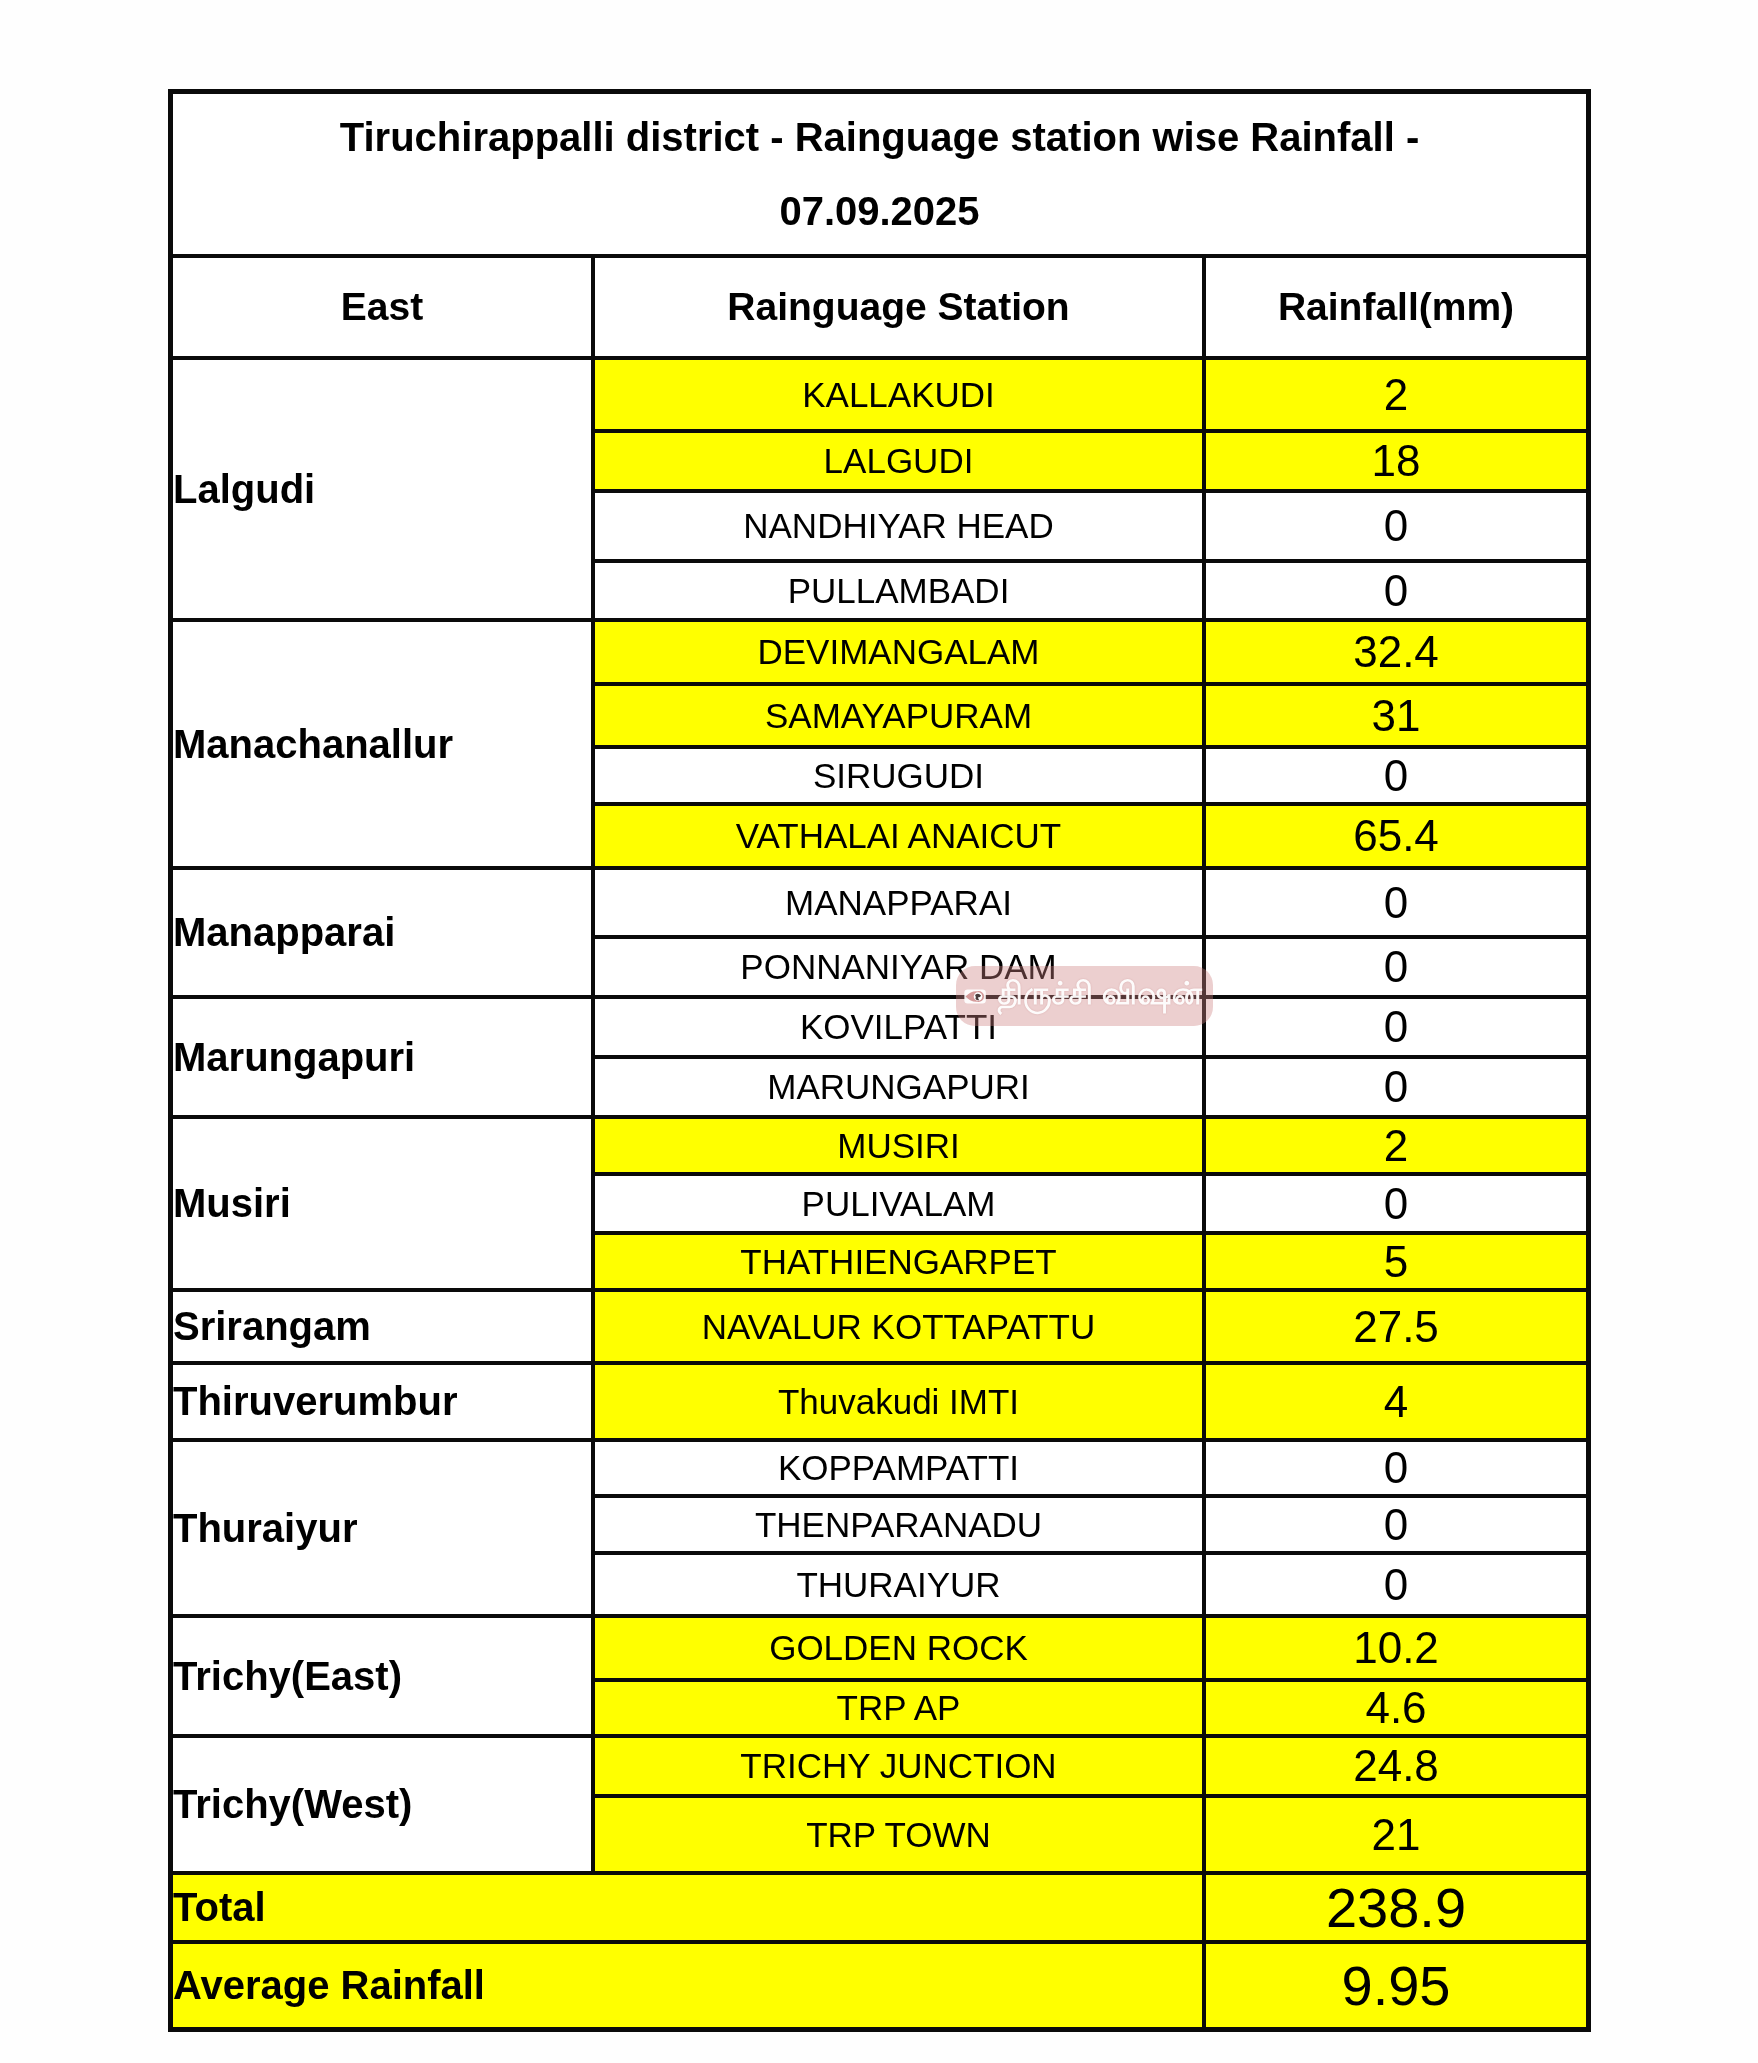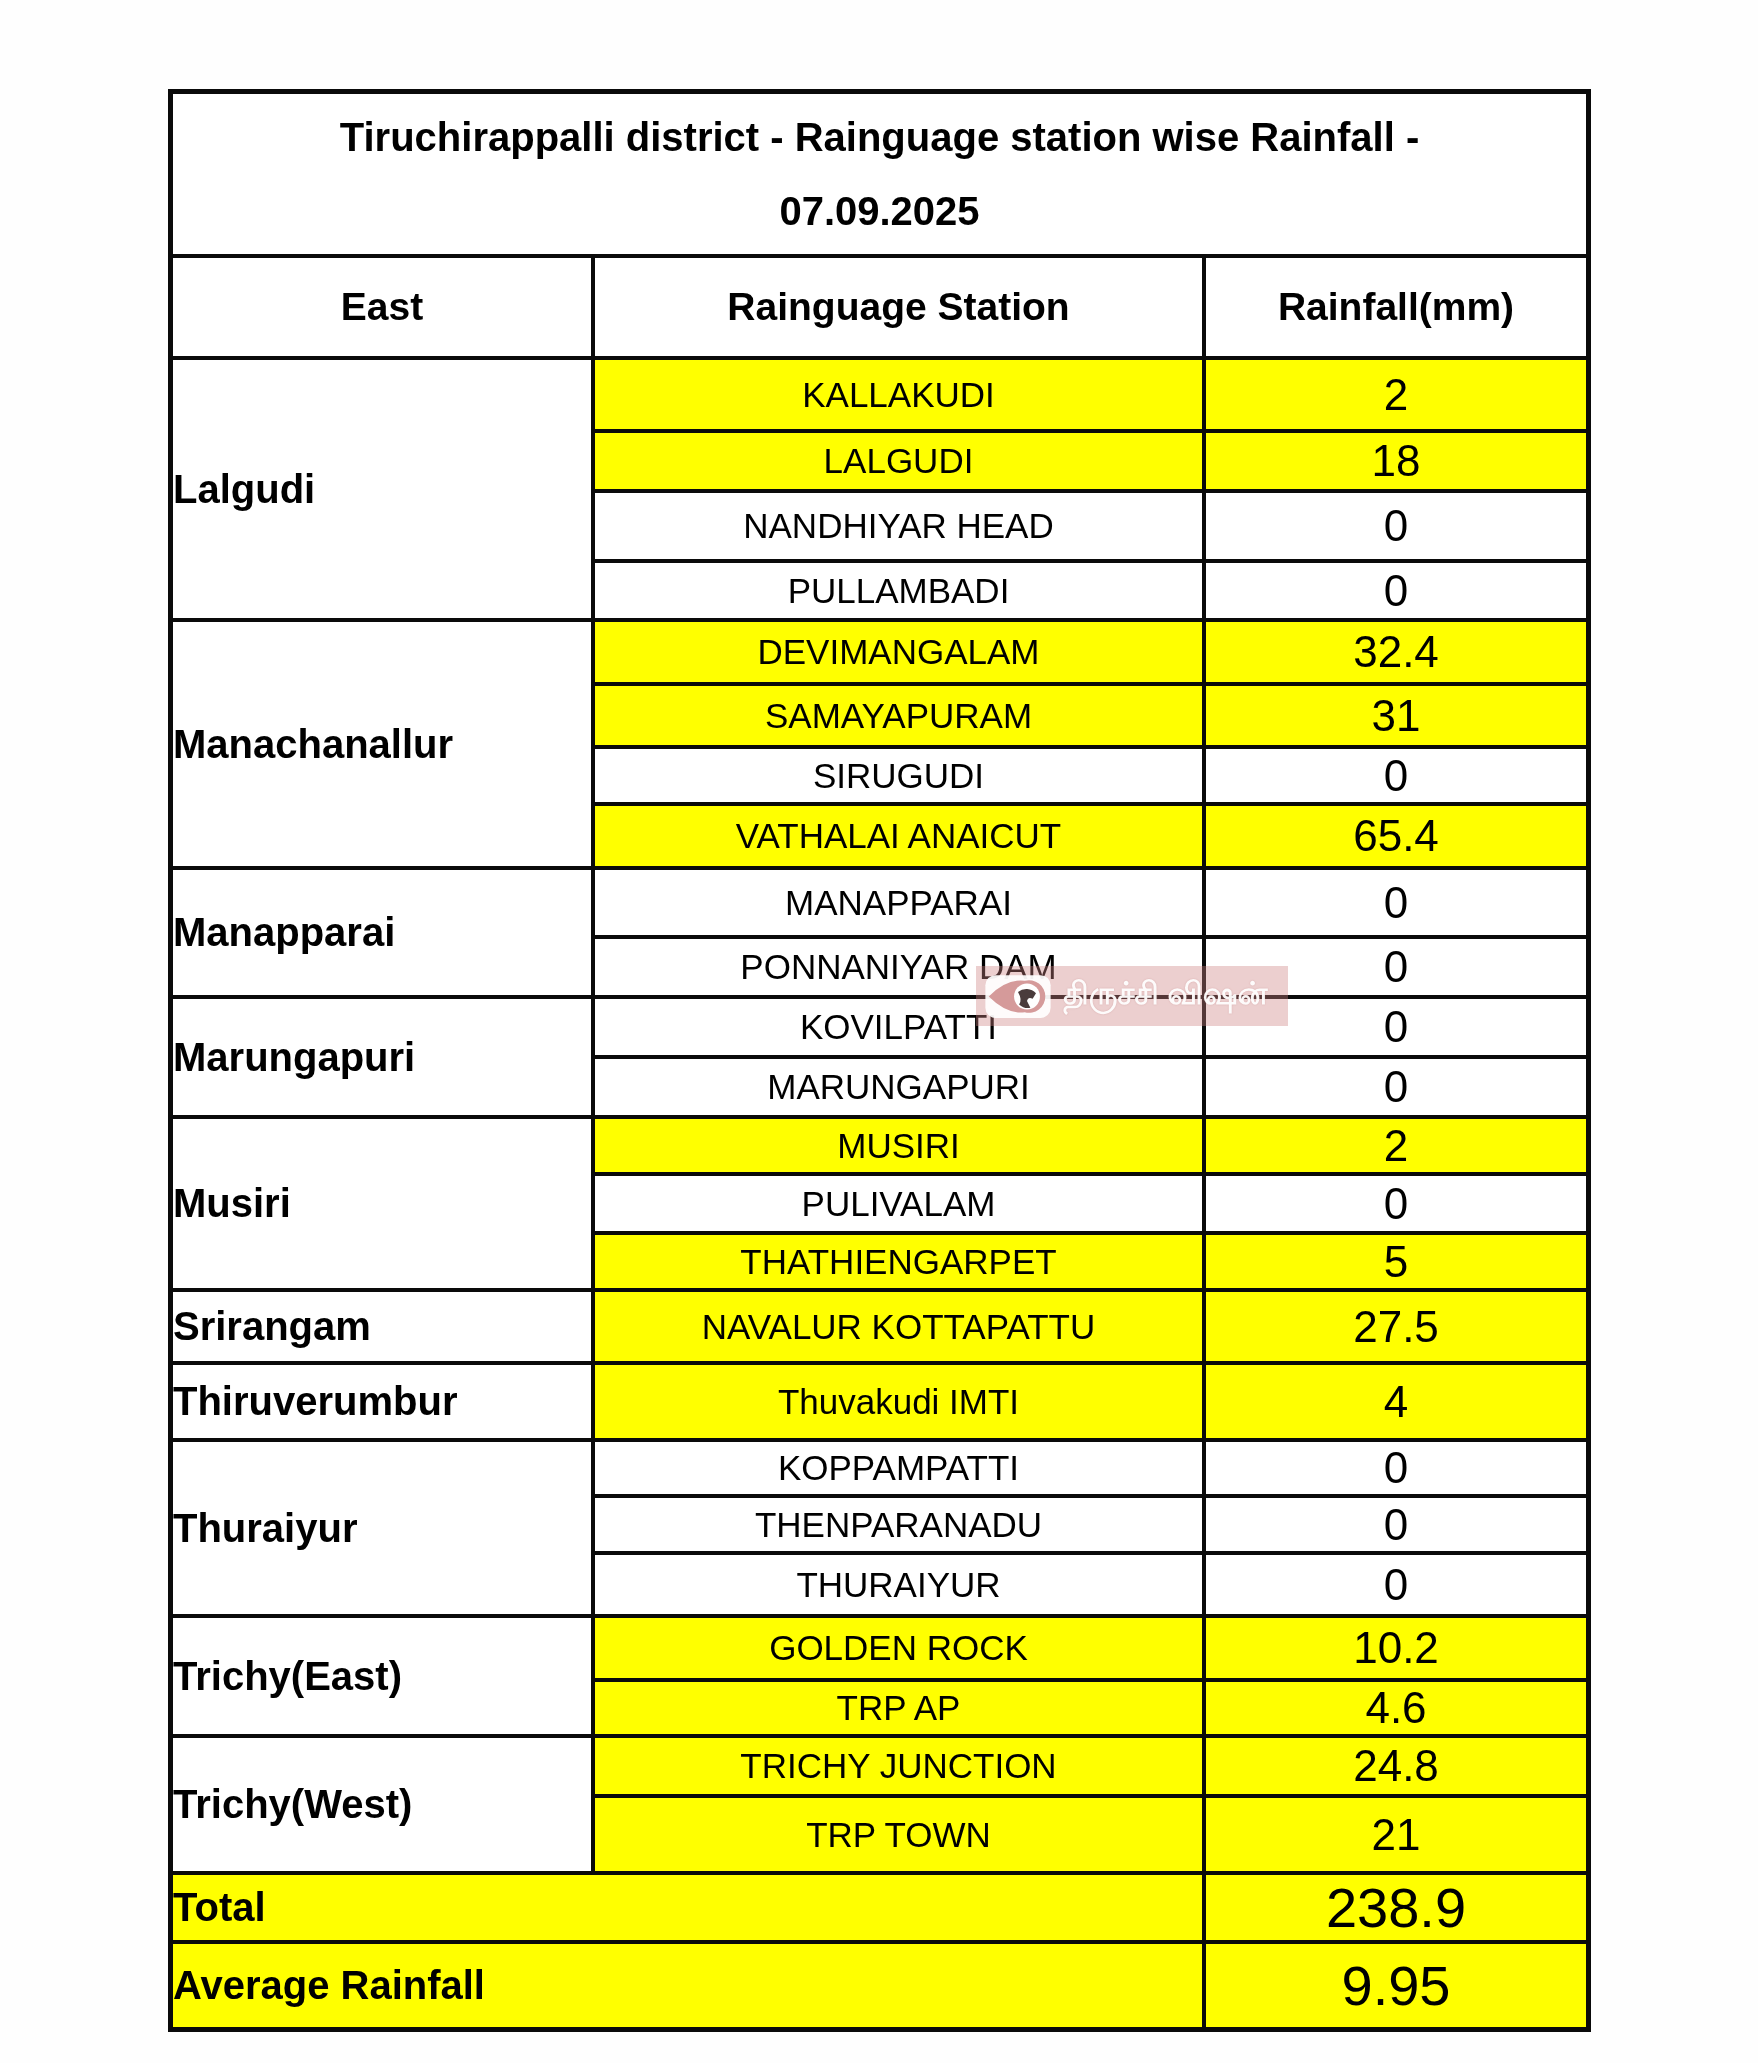--- a/index.html
+++ b/index.html
@@ -71,31 +71,30 @@
   }
   td.summary-value{
     text-align:center;
     font-size:56px;
     background:#FFFF00;
   }
   .watermark{
     position:absolute;
     left:956px;
     top:966px;
-    width:312px;
+    width:257px;
     height:60px;
     background:rgba(205,128,128,0.38);
-    border-radius:0;
+    border-radius:19px;
     display:flex;
     align-items:center;
     gap:11.3px;
     padding:0 11.3px 0 8px;
     box-sizing:border-box;
     z-index:5;
-    margin-left:20px;
   }
   .wm-text{
     color:rgba(255,255,255,0.95);
     font-weight:bold;
     font-size:31px;
     white-space:nowrap;
     text-shadow:0 0 1.6px rgba(180,100,100,0.4);
   }
 </style>
 </head>

